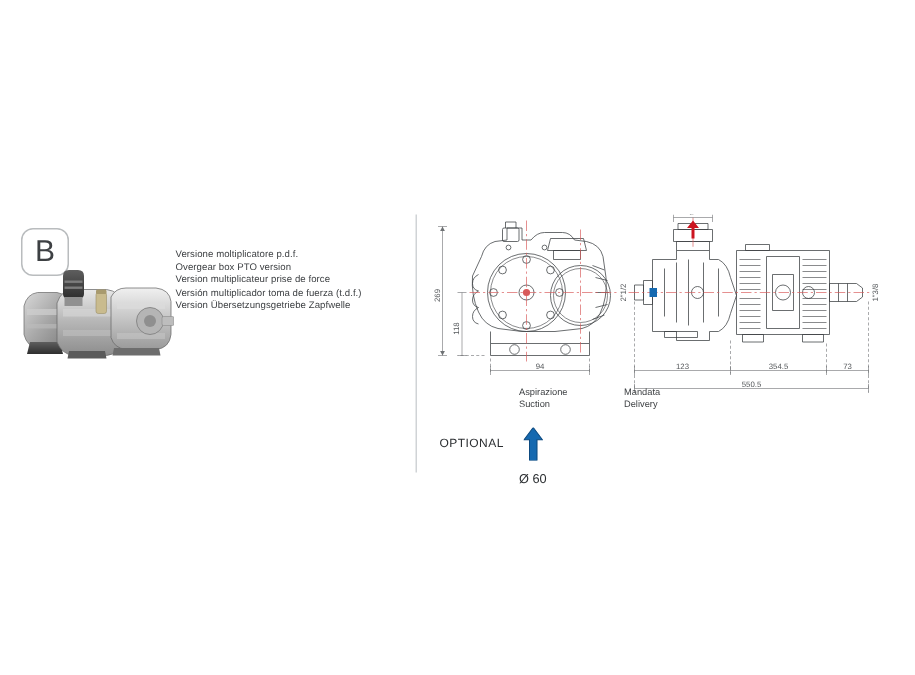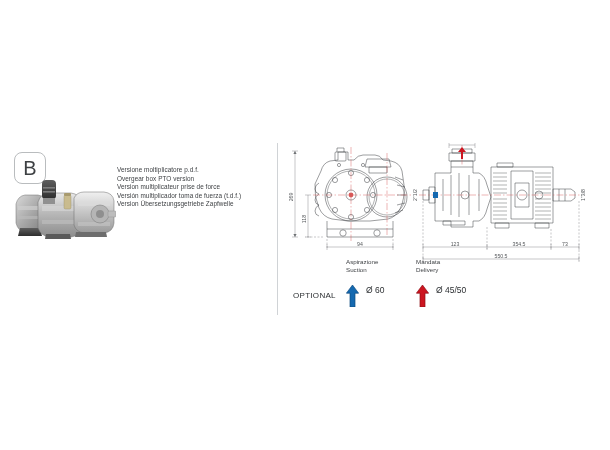--- a/index.html
+++ b/index.html
@@ -34,21 +34,21 @@
   .drawings svg{display:block;}
 
   
   .optional-row{position:absolute;left:283px;top:258px;width:320px;height:58px;}
   .opt-label{
     position:absolute;left:10px;top:33px;font-size:8px;font-weight:normal;
     color:#2b2e31;letter-spacing:.3px;
   }
   .opt-item{position:absolute;top:0;}
   .opt-cap{font-size:6.2px;line-height:7.6px;color:#3c3f42;white-space:nowrap;}
-  .opt-bottom{position:absolute;top:27px;display:flex;gap:7px;}
+  .opt-bottom{position:absolute;top:27px;display:flex;align-items:center;gap:7px;flex-direction:column;}
   .arrow{width:13px;height:22px;display:block;}
   .opt-dia{font-size:8.5px;color:#2b2e31;white-space:nowrap;}
 
   .suction{left:63px;}
   .delivery{left:133px;}
 </style>
 </head>
 <body>
 
 <div class="page">
@@ -285,21 +285,15 @@
       <svg class="arrow" viewBox="0 0 13 22">
         <path d="M6.5 0 L12.6 8.2 L9 8.2 L9 22 L4 22 L4 8.2 L0.4 8.2 Z" fill="#1569b0" stroke="#0d4a80" stroke-width=".7"></path>
       </svg>
       <span class="opt-dia">Ø 60</span>
     </div>
 
     <div class="opt-item delivery">
       <div class="opt-cap">Mandata</div>
       <div class="opt-cap">Delivery</div>
     </div>
-    <div class="opt-bottom delivery">
-      <svg class="arrow" viewBox="0 0 13 22">
-        <path d="M6.5 0 L12.6 8.2 L9 8.2 L9 22 L4 22 L4 8.2 L0.4 8.2 Z" fill="#cc1520" stroke="#8e0f16" stroke-width=".7"></path>
-      </svg>
-      <span class="opt-dia">Ø 45/50</span>
-    </div>
   </div>
 
 </div>
 
 </body></html>

